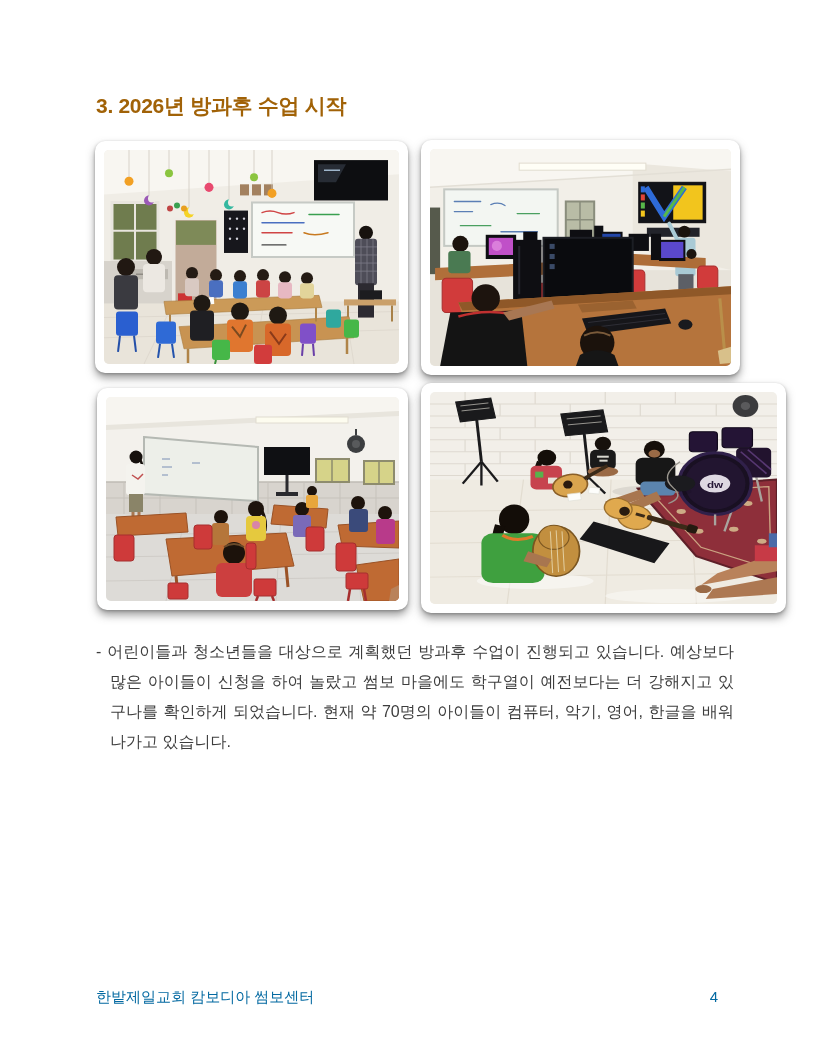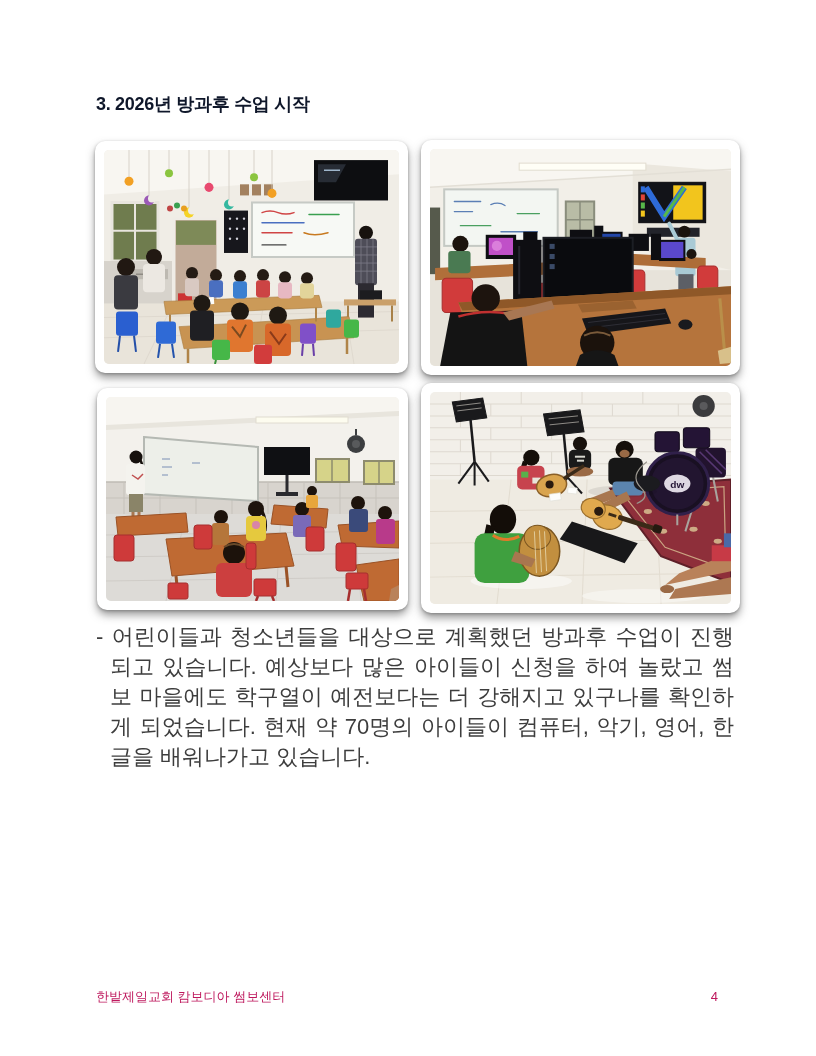--- a/index.html
+++ b/index.html
@@ -4,41 +4,41 @@
 <style>
   * { margin:0; padding:0; box-sizing:border-box; }
   html,body { background:#ffffff; }
   body {
     width:816px; height:1056px; position:relative; overflow:hidden;
     font-family:"Liberation Sans", sans-serif;
   }
   .page { position:absolute; inset:0; background:#ffffff; }
   .doc-title {
     position:absolute; left:96px; top:92px;
-    font-size:18px; font-weight:bold; color:#0f172a; letter-spacing:-0.3px;
+    font-size:21px; font-weight:bold; color:#a16207; letter-spacing:-0.3px;
     white-space:nowrap;
   }
   .photo-card {
     position:absolute; background:#ffffff; border-radius:10px; padding:9px;
     box-shadow:0 5px 8px rgba(75,75,75,0.55), 0 1px 3px rgba(0,0,0,0.28);
   }
   .photo-card svg { display:block; width:100%; height:100%; border-radius:5px; }
   .card1 { left:95px;  top:141px; width:313px; height:232px; }
   .card2 { left:421px; top:140px; width:319px; height:235px; }
   .card3 { left:97px;  top:388px; width:311px; height:222px; }
-  .card4 { left:421px; top:383px; width:319px; height:230px; }
+  .card4 { left:421px; top:383px; width:365px; height:230px; }
   .body-text {
-    position:absolute; left:96px; top:622px; width:638px;
-    font-size:22px; line-height:30px; color:#3d3d3d; word-break:normal;
+    position:absolute; left:96px; top:637px; width:638px;
+    font-size:16px; line-height:30px; color:#3d3d3d; word-break:normal;
   }
   .para { text-align:justify; padding-left:14px; text-indent:-14px; }
   .footer {
     position:absolute; left:96px; top:988px; width:622px;
     display:flex; justify-content:space-between; align-items:baseline;
-    font-size:13px; color:#be185d;
+    font-size:15px; color:#0369a1;
   }
 </style>
 </head>
 <body>
 
 <div class="page">
 
   <div class="doc-title">3. 2026년 방과후 수업 시작</div>
 
   <div class="photo-card card1" aria-label="유치 교실에서 화이트보드 수업을 듣는 아이들">

